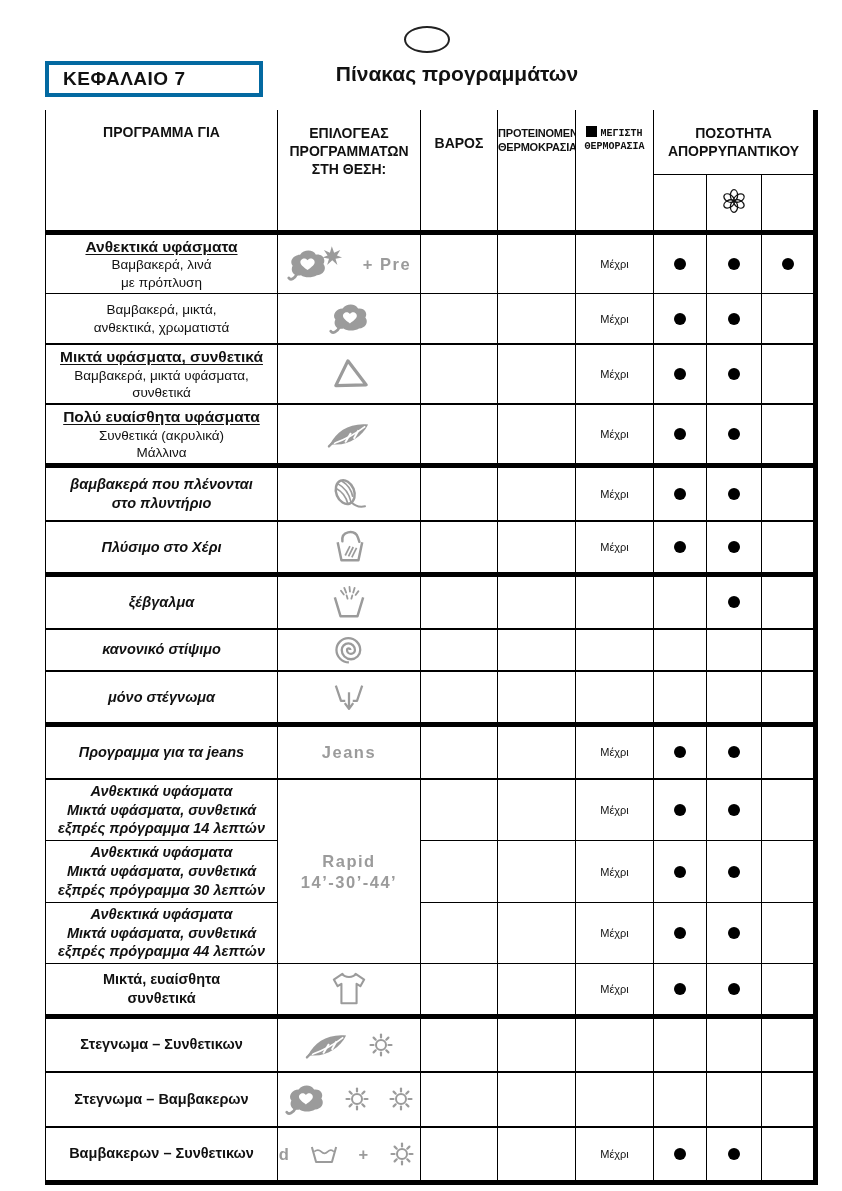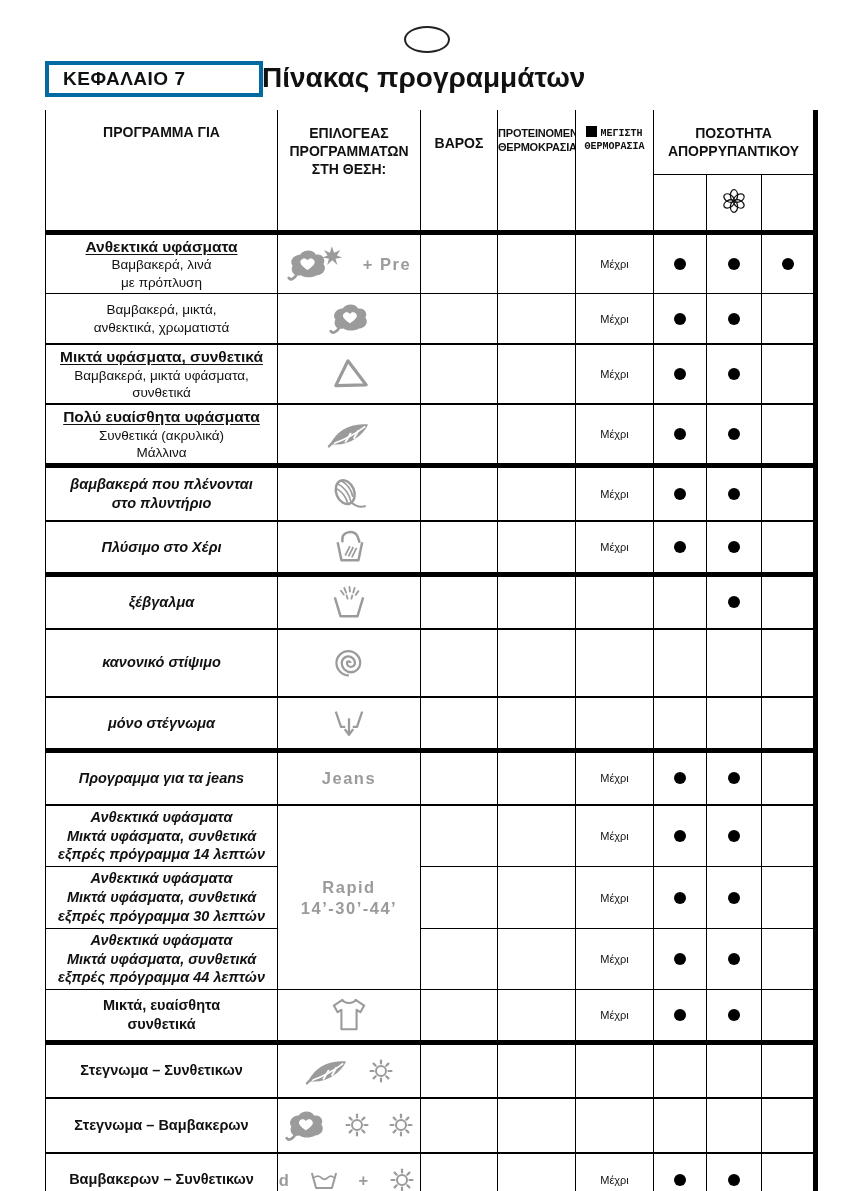--- a/index.html
+++ b/index.html
@@ -6,22 +6,22 @@
   body{
     width:842px;height:1191px;position:relative;
     font-family:"Liberation Sans", sans-serif;color:#111;
     -webkit-font-smoothing:antialiased;
   }
   .oval{position:absolute;left:404px;top:26px;width:42px;height:23px;
     border:2px solid #222;border-radius:50%;}
   .chapter-box{position:absolute;left:45px;top:61px;width:196px;height:28px;
     border:4px solid #0369a1;display:flex;align-items:center;padding-left:14px;
     font-weight:bold;font-size:19px;letter-spacing:.5px;}
-  .page-title{position:absolute;left:262px;top:62px;width:350px;
-    font-weight:bold;font-size:28px;}
+  .page-title{position:absolute;left:282px;top:62px;width:350px;text-align:center;
+    font-weight:bold;font-size:21px;}
   table{position:absolute;left:45px;top:110px;width:770px;
     border-collapse:collapse;table-layout:fixed;
     border-right:5px solid #000;border-bottom:5px solid #000;}
   th,td{border-left:1px solid #000;padding:0;text-align:center;vertical-align:middle;
     overflow:hidden;}
   thead th{font-weight:bold;vertical-align:top;padding-top:14px;font-size:14px;}
   thead th.vlow{padding-top:25px;}
   thead th.sm{font-size:11px;letter-spacing:-.2px;padding-top:16px;}
   thead th.maxc{font-size:10px;padding-top:16px;font-family:Liberation Mono, monospace;}
   thead th.det{height:50px;padding-top:14px;}
@@ -309,21 +309,21 @@
         </td>
         <td></td>
         <td></td>
         <td class="mexri"></td>
         <td></td>
         <td>
           <div class="dot"></div>
         </td>
         <td></td>
       </tr>
-      <tr class="bt-med" style="height: 68px; margin-top: 24px;">
+      <tr class="bt-med" style="height: 42px; margin-top: 24px;">
         <td class="prog bold-italic">
           <div class="line">κανονικό στίψιμο</div>
         </td>
         <td>
           <div class="sel-wrap">
             <span>
               <svg width="34" height="34" viewBox="0 0 36 36">
                 <path d="M19.5 18 a1.8 1.8 0 0 0 -3.6 0 a4.2 4.2 0 0 0 8.4 0 a7 7 0 0 0 -14 0 a9.8 9.8 0 0 0 19.6 0 a12.6 12.6 0 0 0 -25.2 0 a13.4 13.4 0 0 0 13.2 13.2" fill="none" stroke="currentColor" stroke-width="2.4"></path>
               </svg>
             </span>

